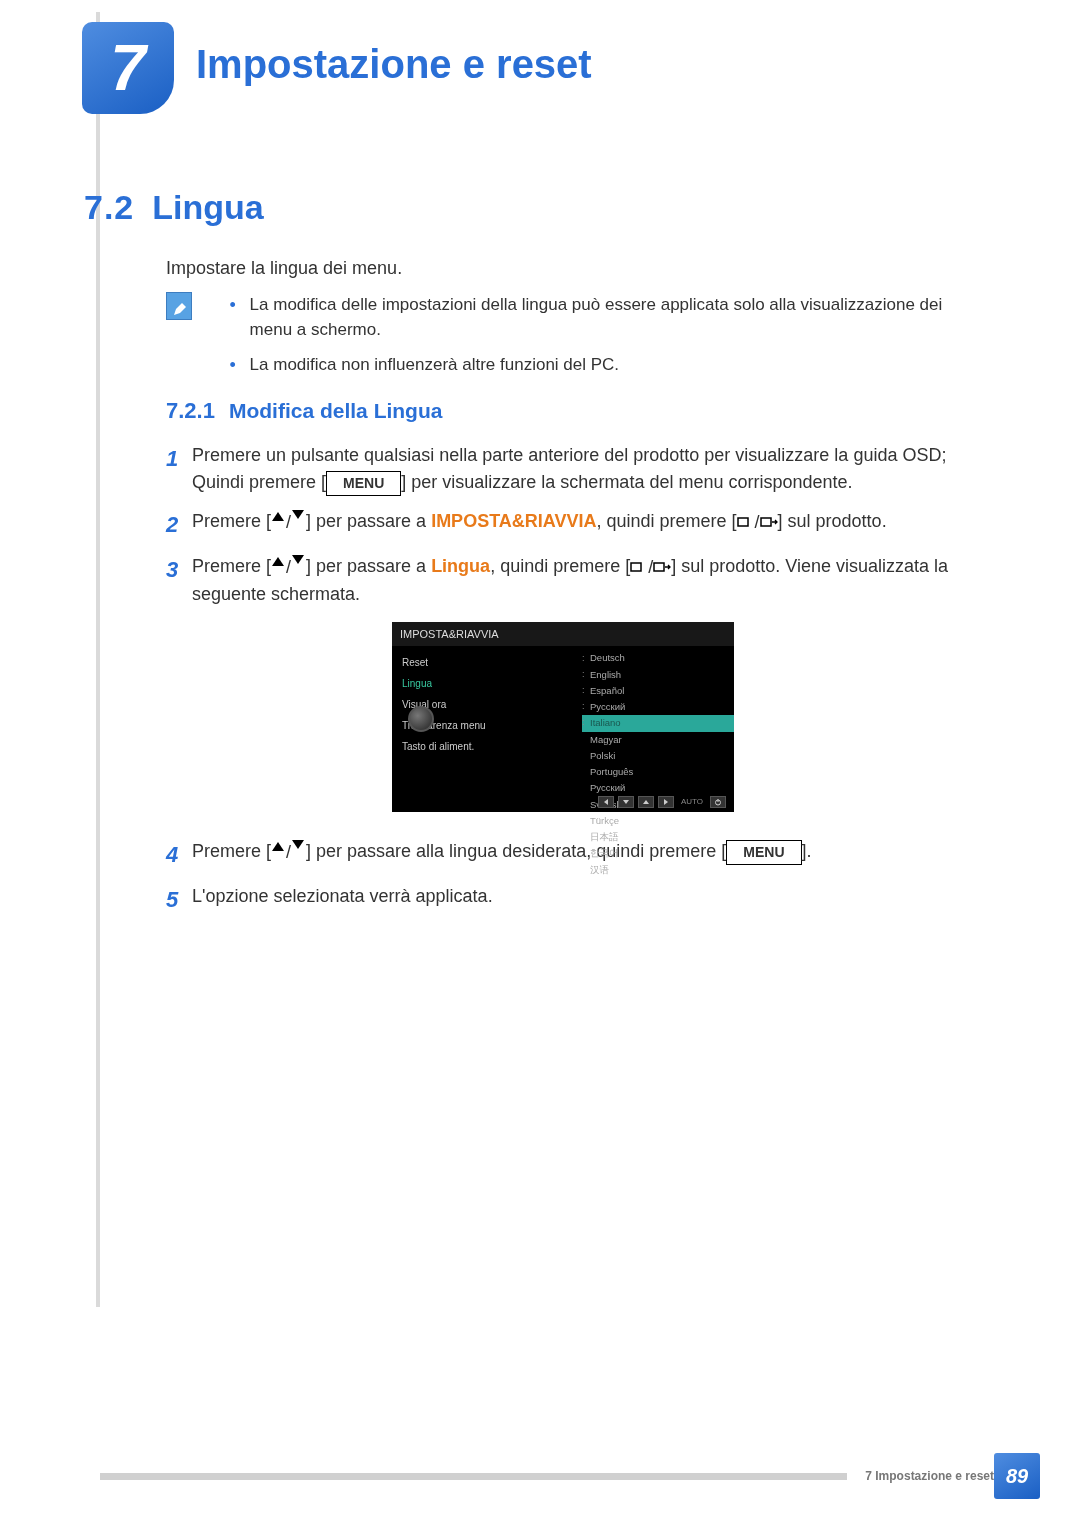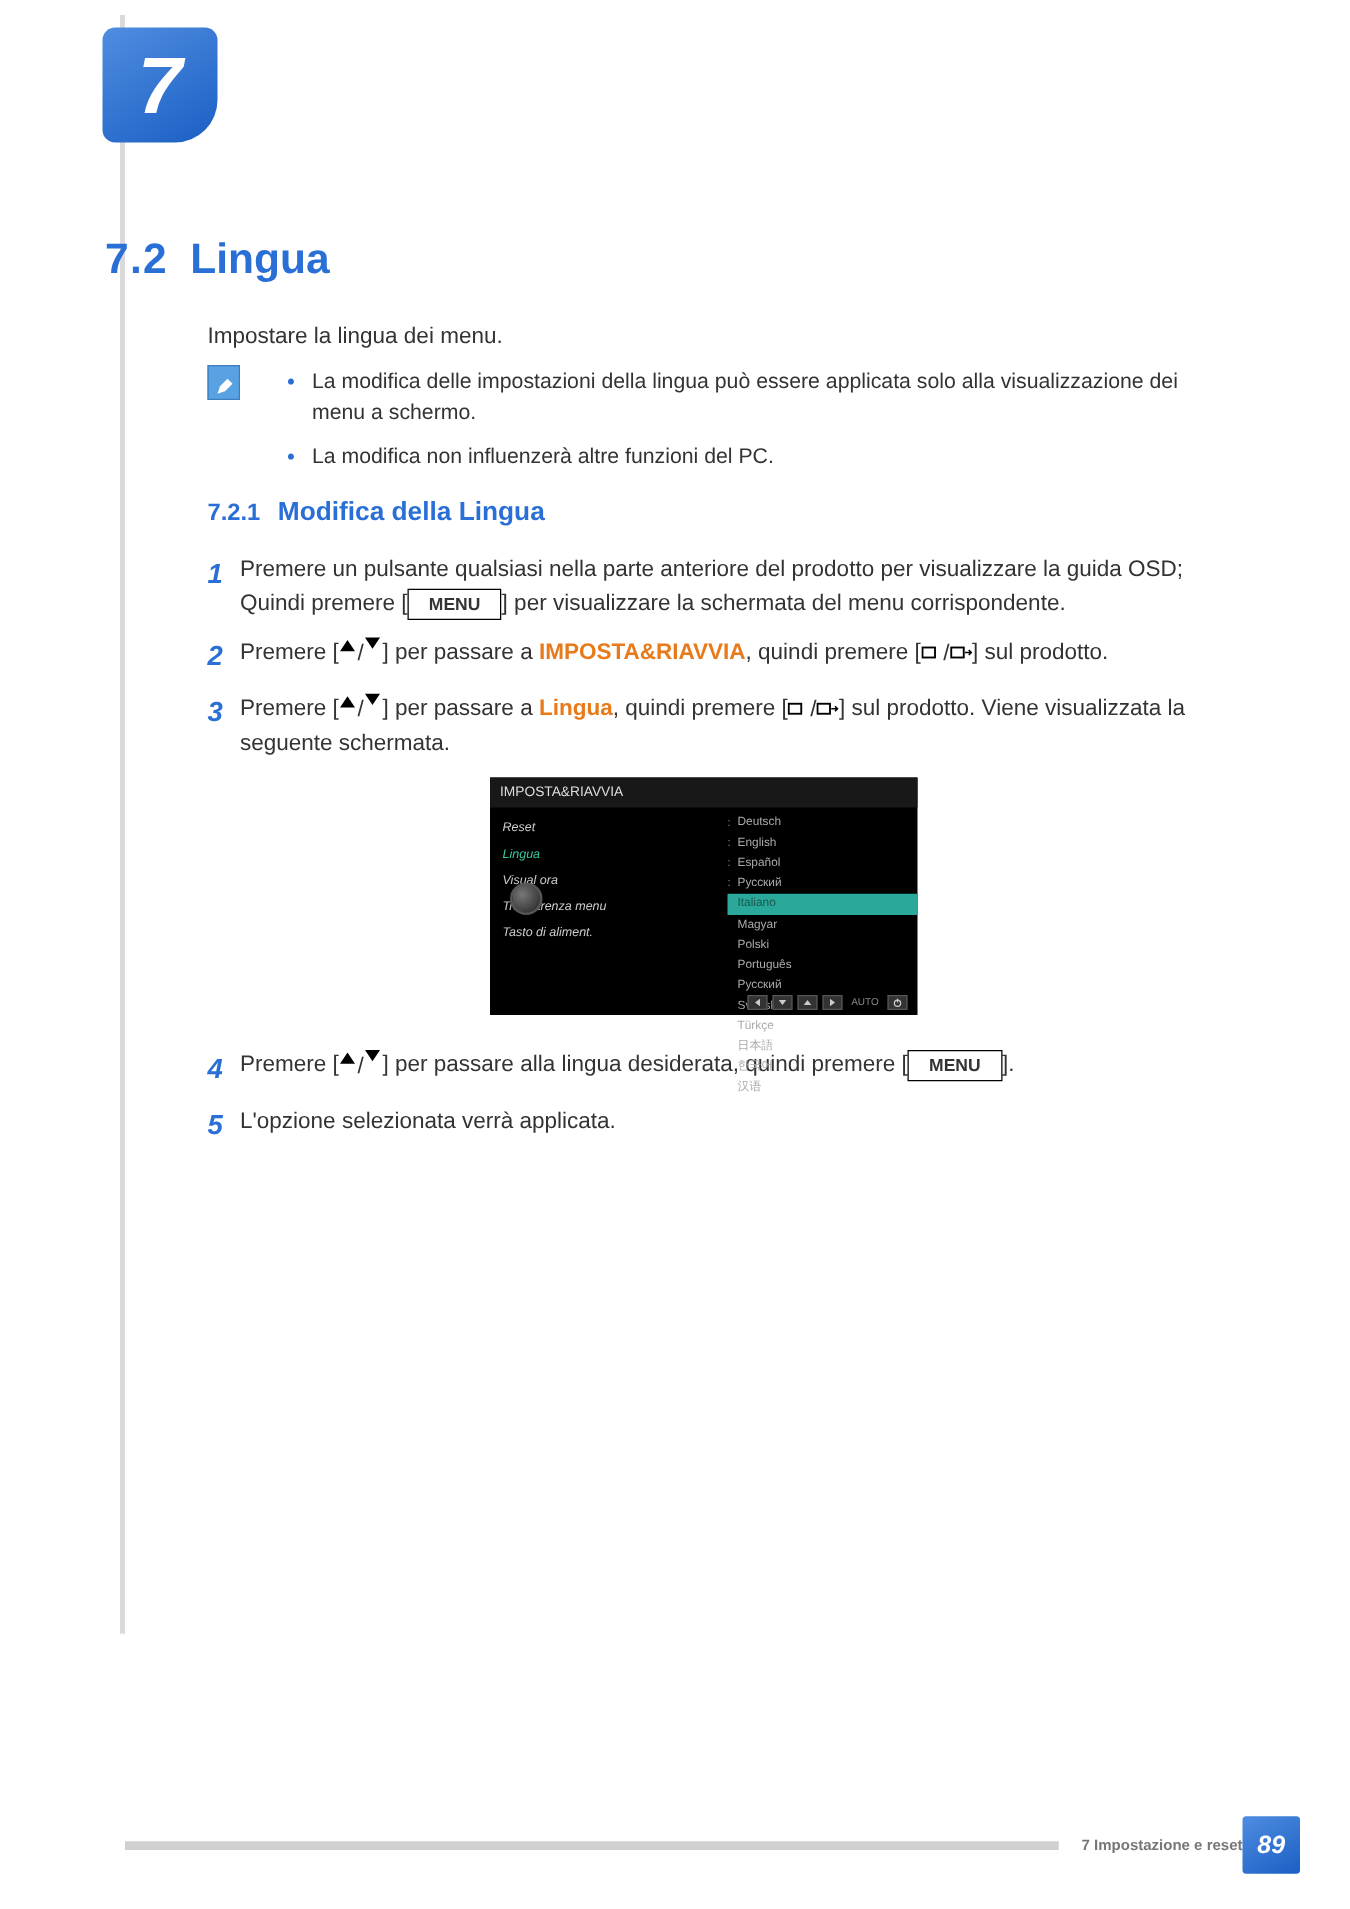--- a/index.html
+++ b/index.html
@@ -30,41 +30,41 @@
   .note-icon {
     width:28px; height:28px; background:#58a2e3;
     border:1px solid #3d7dc0; display:flex; align-items:flex-end; justify-content:flex-end;
     color:#fff; padding:2px 3px;
   }
   .note-icon svg { width:16px; height:16px; }
   .note-list { margin-left:38px; list-style:none; font-size:17px; line-height:1.48; color:#333; }
   .note-list li { position:relative; padding-left:20px; margin-bottom:10px; }
   .note-list li::before { content:"•"; position:absolute; left:0; top:0; color:#2a6fd6; font-size:18px; }
   .subsection-row { position:absolute; top:398px; left:166px; display:flex; align-items:baseline; }
-  .subsection-num { font-size:19px; font-weight:bold; color:#2a6fd6; margin-right:14px; }
+  .subsection-num { font-size:22px; font-weight:bold; color:#2a6fd6; margin-right:14px; }
   .subsection-title { font-size:21px; font-weight:bold; color:#2a6fd6; }
   .steps { position:absolute; top:442px; left:166px; width:810px; }
   .step-row { display:flex; align-items:flex-start; margin-bottom:12px; font-size:18px; line-height:1.5; color:#333; }
   .step-num { width:26px; font-size:22px; font-style:italic; font-weight:600; color:#2a6fd6; flex-shrink:0; }
   .step-body { flex:1; }
   .menu-label { padding:1px 16px; border:1px solid #000; font-weight:bold; font-size:14px; display:inline-block; }
   .arrow-icons { display:inline-flex; vertical-align:middle; }
   .arrow-icons svg { width:15px; height:13px; }
   .orange-bold { color:#e87a1a; font-weight:bold; }
   .dual-rect { display:inline-flex; vertical-align:middle; align-items:center; }
   .dual-rect svg { width:18px; height:14px; }
   .osd-panel {
     margin:14px 0 14px 200px;
     width:342px; height:190px; background:#000; color:#fff; position:relative;
     font-size:9px; font-family: Arial, sans-serif;
   }
   .osd-header { background:#181818; padding:4px 8px; font-size:11px; color:#ddd; }
   .osd-body { display:flex; height:145px; }
   .osd-left { width:190px; padding:6px 10px; }
-  .osd-left-item { padding:3px 0; color:#ccc; font-size:10px;font-style:italic; }
+  .osd-left-item { padding:3px 0; color:#ccc; font-size:10px; }
   .osd-left-item.active { color:#38c8a0; }
   .osd-colon { position:absolute; left:190px; top:28px; color:#888; font-size:9px; line-height:16px; }
   .osd-right { flex:1; padding:4px 0; }
   .osd-lang { padding:1px 8px; font-size:9.5px; color:#aaa; }
   .osd-lang.hl { background:#2aa89a; color:#1a574f; }
   .osd-dial {
     position:absolute; left:16px; top:84px;
     width:26px; height:26px; border-radius:50%;
     background:radial-gradient(circle at 35% 35%, #777, #222);
     border:2px solid #555;
@@ -83,20 +83,21 @@
     display:flex; align-items:center; justify-content:center; border-radius:3px;
   }
 </style>
 </head>
 <body>
 
 <div class="left-stripe"></div>
 
 <div class="page-header">
   <div class="chapter-badge">7</div>
+  <div class="chapter-title">Impostazione e reset</div>
 </div>
 
 <div class="section-row">
   <div class="section-num">7.2</div>
   <div class="section-title">Lingua</div>
 </div>
 
 <div class="intro-text">Impostare la lingua dei menu.</div>
 
 <div class="note-block">

